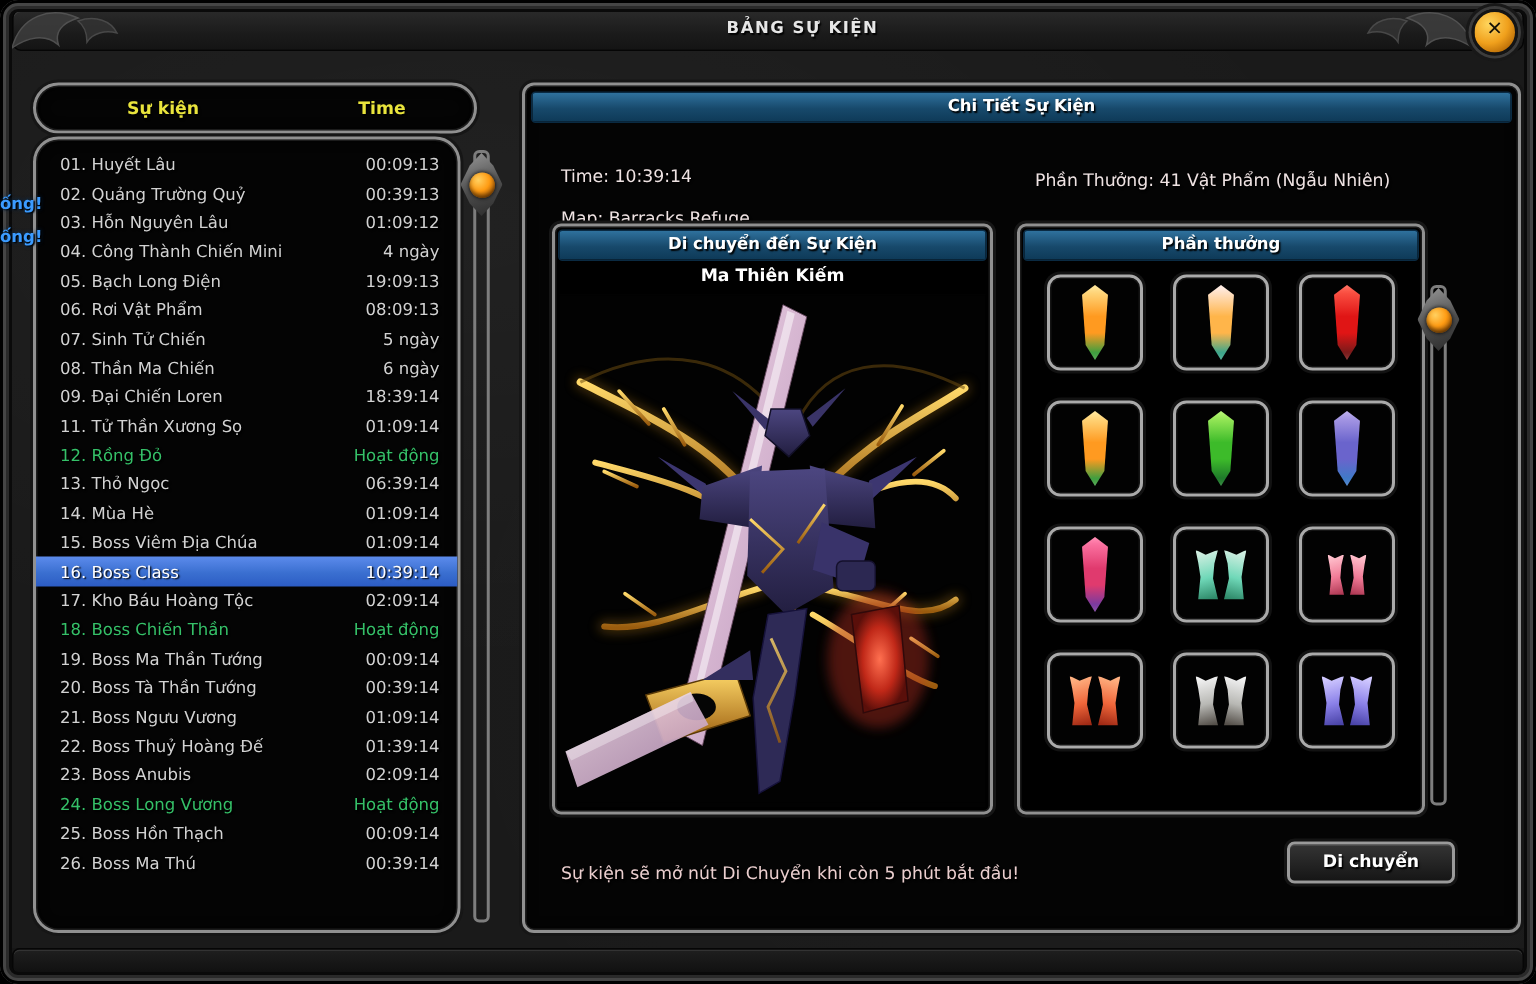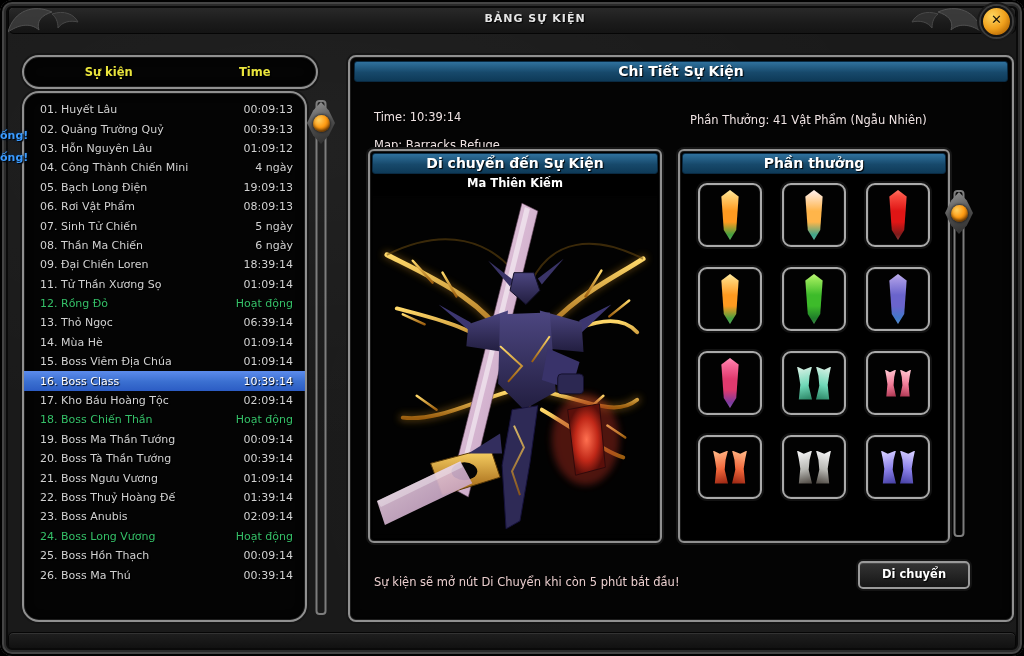--- a/index.html
+++ b/index.html
@@ -56,21 +56,21 @@
     clip-path:polygon(50% 0,78% 20%,100% 50%,78% 80%,50% 100%,22% 80%,0 50%,22% 20%);
     background:linear-gradient(160deg,#9a9a9a,#4c4c4c 55%,#2a2a2a);}
   .orn-thumb .ball{position:absolute;left:50%;top:50%;width:17px;height:17px;margin:-8.5px 0 0 -8.5px;border-radius:50%;
     background:radial-gradient(circle at 35% 30%,#ffd court060,#ff9c14 45%,#9c4e00 90%);
     background:radial-gradient(circle at 35% 30%,#ffd060,#ff9c14 45%,#9c4e00 90%);
     box-shadow:0 0 3px #000,inset 0 -2px 3px rgba(0,0,0,.5);}
   
   .details{left:348px;top:55px;width:662px;height:563px;border-radius:8px;}
   .blue-hd{position:absolute;height:19px;border-radius:3px;border:1px solid #0a2a42;
     background:linear-gradient(180deg,#2f719d,var(--accent-blue) 55%,#0e3a58);
-    color:#fff;font-size:14px;font-weight:bold;text-align:center;line-height:18px;text-shadow:1px 1px 1px #000;}
+    color:#fff;font-size:11px;font-weight:bold;text-align:center;line-height:18px;text-shadow:1px 1px 1px #000;}
   .details .blue-hd.main{left:4px;right:4px;top:4px;}
   .info-text{position:absolute;font-size:11.5px;color:#efe3e3;text-shadow:1px 1px 1px #000;white-space:nowrap;}
   .subpanel{position:absolute;background:#000;border:2px solid #909090;border-radius:6px;
     box-shadow:0 0 0 2px #161616,inset 0 0 0 1px #1a1a1a;}
   .move-panel{left:18px;top:92px;width:290px;height:390px;}
   .rewards-panel{left:328px;top:92px;width:268px;height:390px;}
   .subpanel .blue-hd{left:2px;right:2px;top:2px;}
   .boss-name{position:absolute;left:0;right:0;top:25px;text-align:center;color:#fff;
     font-size:11.5px;font-weight:bold;text-shadow:1px 1px 1px #000;}
   .boss-art{position:absolute;left:3px;right:3px;top:45px;bottom:3px;background:#020202;overflow:hidden;}

